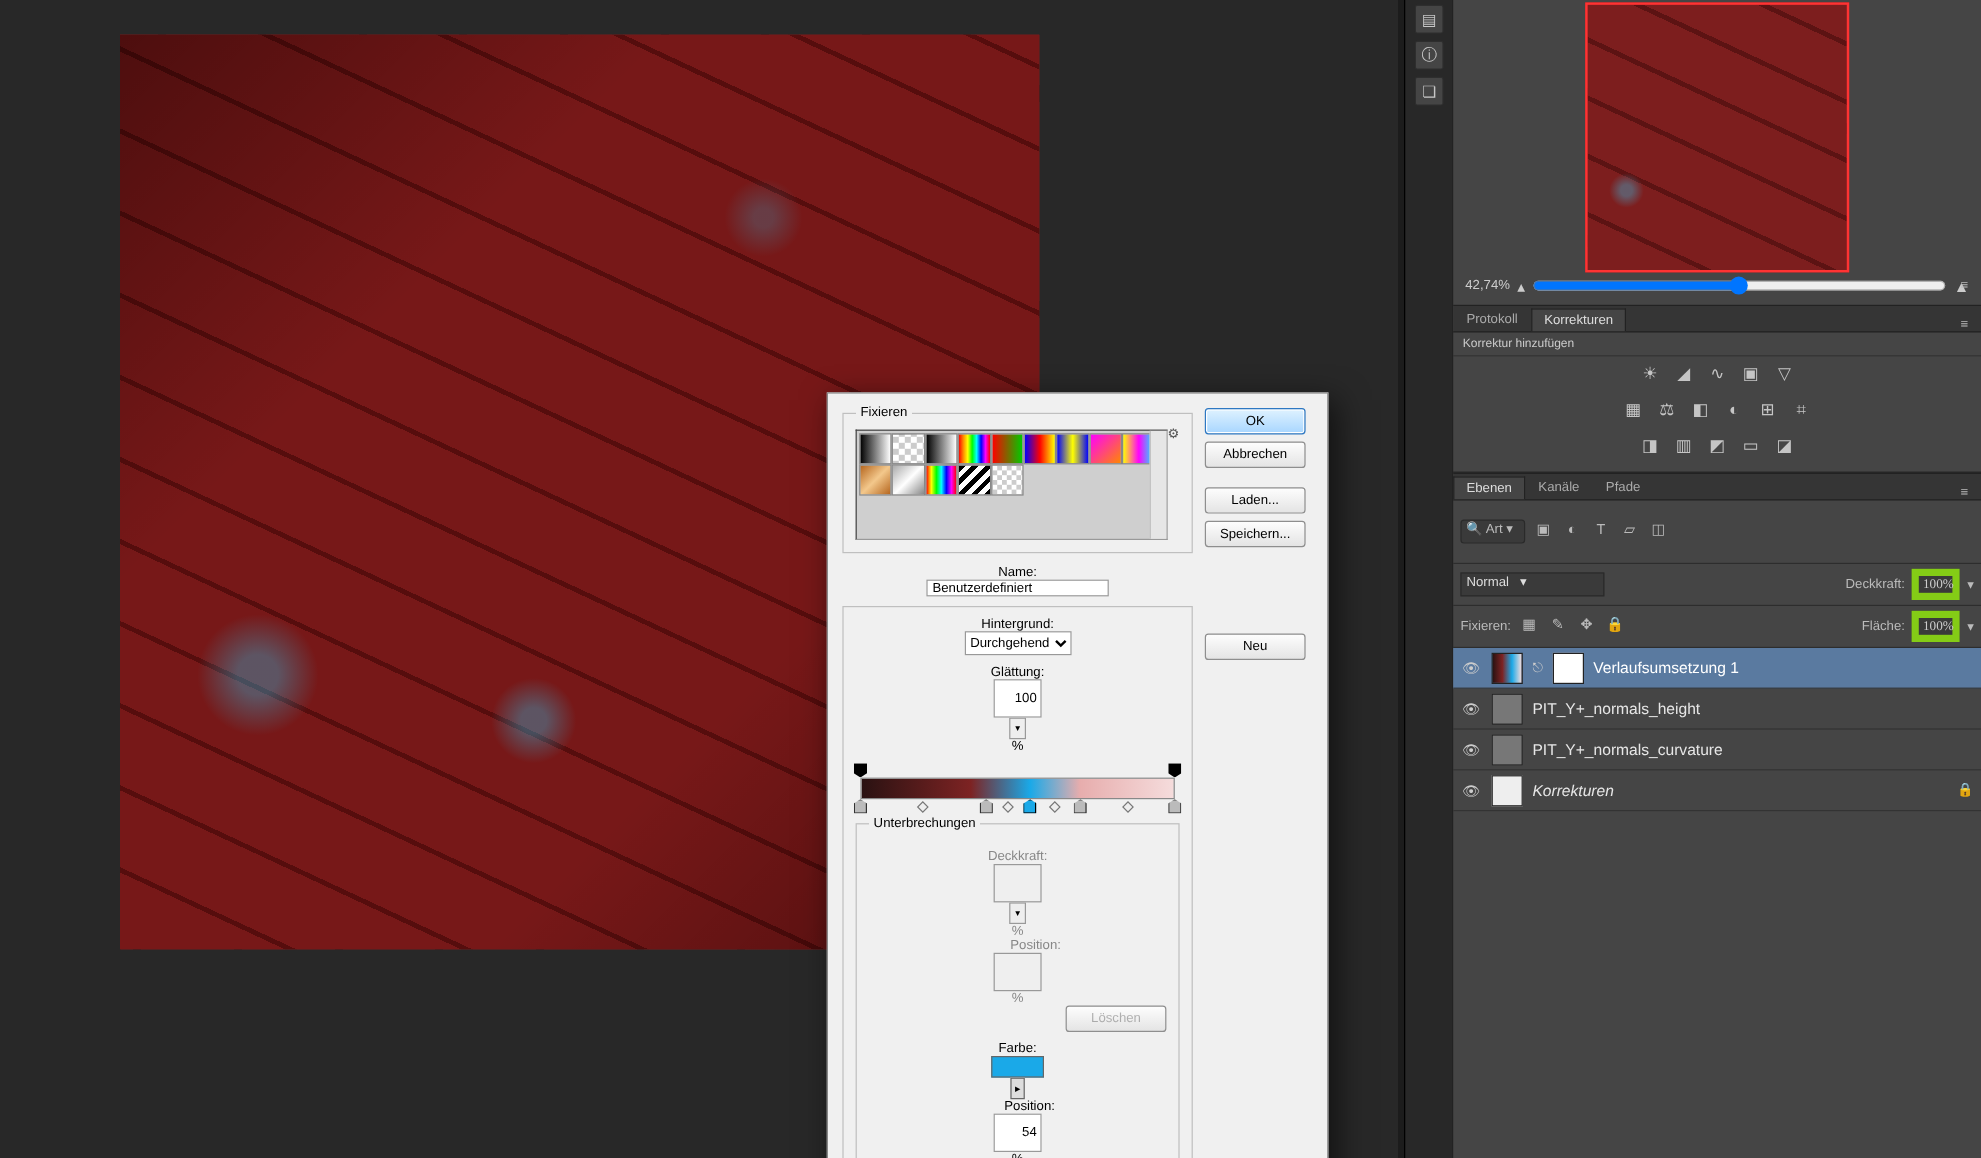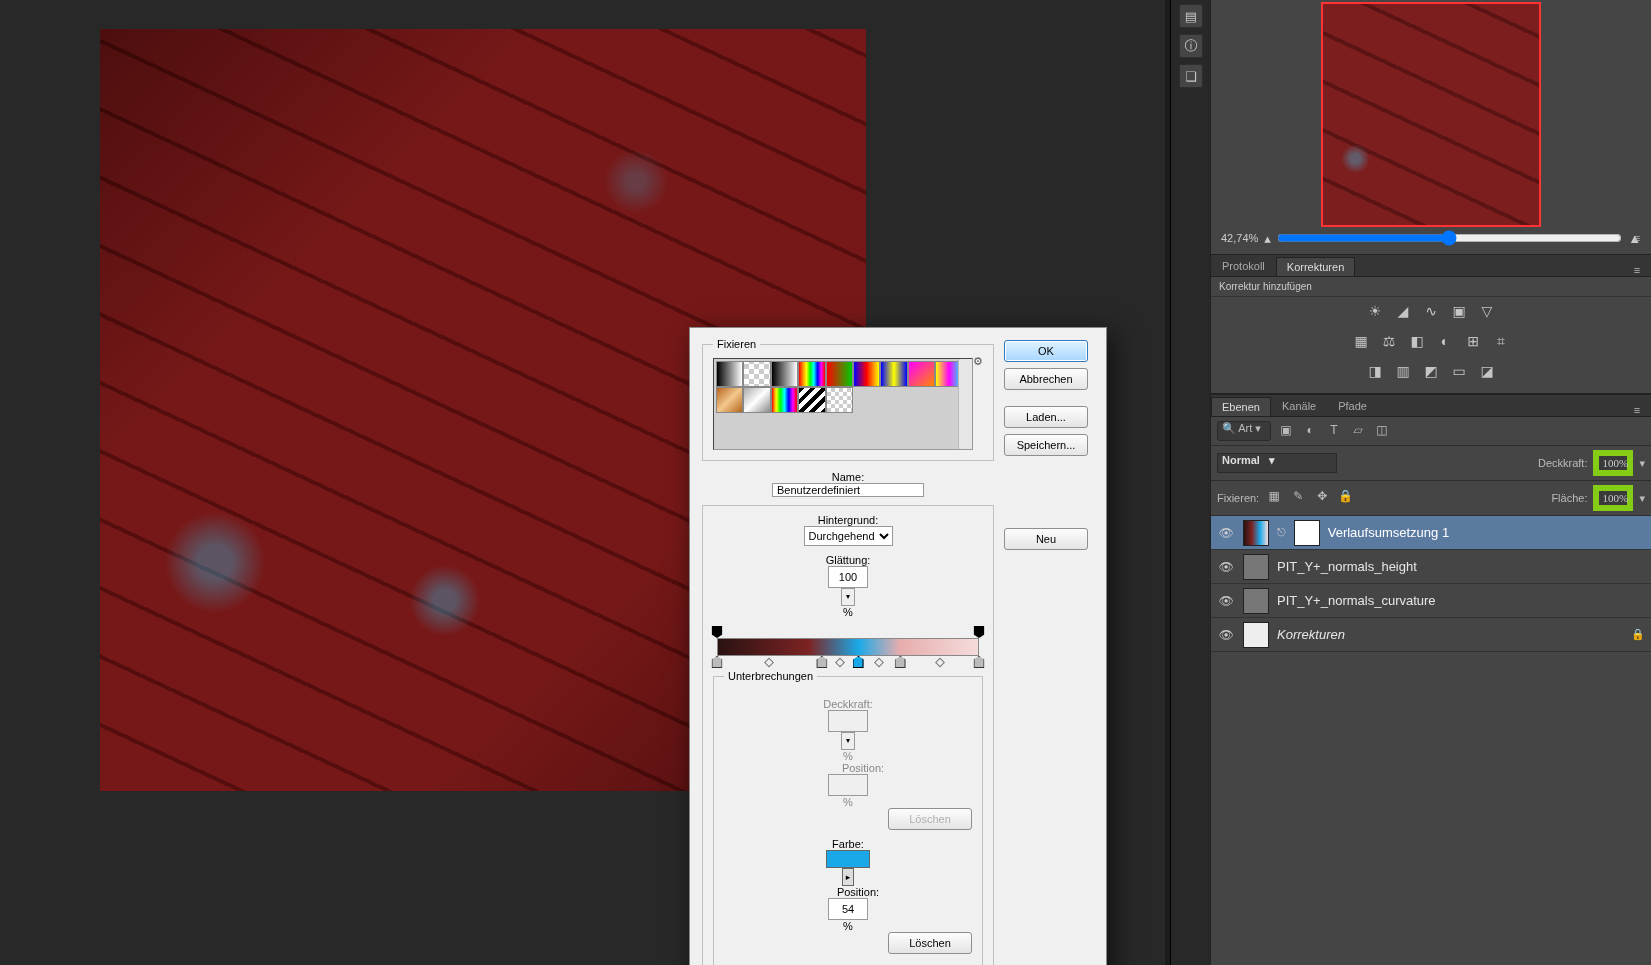--- a/index.html
+++ b/index.html
@@ -42,21 +42,21 @@
   .swatch{ width:27.4px; height:26px; border:1px solid #888; }
   .scrollbar-v{position:absolute; right:0; top:0; bottom:0; width:14px; background:#e6e6e6; border-left:1px solid #bbb;}
   .name-row,.row{ display:flex; align-items:center; gap:0; margin:8px 0;flex-direction:column;}
   .name-row input{ flex:1; height:20px; border:1px solid #999; padding:0 4px; font-size:11px;}
   .psbtn{ height:22px; width:84px; border:1px solid #8e8e8e; background:linear-gradient(#fdfdfd,#e4e4e4);
     border-radius:3px; font-size:11px;}
   .psbtn.primary{ border:1px solid #2e78c2; background:linear-gradient(#dff2ff,#a8d6ff);
     box-shadow: inset 0 0 0 1px #fff;}
   .right{ width:90px; display:flex; flex-direction:column; gap:6px; margin-top:2px;}
   select{ height:20px; font-size:11px; border:1px solid #999; background:#fff;}
-  .num{ width:40px; height:22px; border:1px solid #999; text-align:center; padding:0 3px; font-size:11px;}
+  .num{ width:40px; height:32px; border:1px solid #999; text-align:right; padding:0 3px; font-size:11px;}
   .spinbtn{ width:14px; height:18px; border:1px solid #999; background:#eee; font-size:8px; line-height:8px;
     display:inline-flex; align-items:center; justify-content:center;}
 
   
   .gradbar-wrap{ position:relative; height:42px; margin:6px 0 2px 0;}
   .opac-stops{ position:absolute; top:0; left:4px; right:4px; height:12px;}
   .cstop, .ostop{ position:absolute; width:11px; height:12px; transform:translateX(-50%);}
   .ostop{ background:#000; clip-path: polygon(0 0,100% 0,100% 70%,50% 100%,0 70%);}
   .gradbar{ position:absolute; top:12px; left:4px; right:4px; height:18px; border:1px solid #888;
     background: linear-gradient(90deg,#2a1212 0%, #7d2323 35%, #1aa9e8 54%, #e7adad 70%, #f5dcdc 100%);}
@@ -92,25 +92,25 @@
   
   .tabbar{ display:flex; background:#353535; border-bottom:1px solid #222; height:22px; align-items:flex-end;}
   .ptab{ padding:3px 10px; color:#aaa; border:1px solid transparent;}
   .ptab.active{ background:#454545; color:#ddd; border:1px solid #222; border-bottom:none;}
   .paneltitle{ padding:4px 8px; color:#ccc; font-size:10px; border-bottom:1px solid #333;}
   .adjgrid{ display:flex; justify-content:center; gap:8px; padding:6px 0;}
   .adjicon{ width:20px; height:18px; color:#c5c5c5; font-size:14px; text-align:center;}
 
   
   .layers{ border-top:1px solid #222;}
-  .lcontrols{ display:flex; align-items:flex-end; gap:6px; padding:4px 6px; border-bottom:1px solid #2d2d2d;}
+  .lcontrols{ display:flex; align-items:center; gap:6px; padding:16px 6px; border-bottom:1px solid #2d2d2d;}
   .lsearch{ flex:0 0 54px; height:20px; background:#3a3a3a; border:1px solid #2a2a2a; border-radius:3px; padding:0 4px; color:#bbb;}
   .miniicon{ width:18px; height:18px; color:#bbb; text-align:center; font-size:12px;}
   .lrow2{ display:flex; align-items:center; gap:6px; padding:4px 6px; border-bottom:1px solid #2d2d2d;}
-  .blend{ height:20px; background:#3a3a3a; border:1px solid #2a2a2a; color:#ddd; padding:0 4px; width:120px;font-weight:bold;}
+  .blend{ height:20px; background:#3a3a3a; border:1px solid #2a2a2a; color:#ddd; padding:0 4px; width:120px;}
   .opac{ margin-left:auto; color:#bbb;}
   .opacval{ width:40px; text-align:right; color:#ccc; background:#3a3a3a; border:6px solid #84cc16; padding:1px 3px;font-family:Liberation Serif, serif;}
   .lockrow{ display:flex; align-items:center; gap:6px; padding:4px 6px; border-bottom:1px solid #2d2d2d; color:#bbb;}
   .layer{ display:flex; align-items:center; gap:8px; height:34px; padding:0 6px; border-bottom:1px solid #333;}
   .layer.sel{ background:#5a7aa0;}
   .eye{ width:18px; text-align:center; font-size:12px;}
   .lthumb{ width:26px; height:26px; border:1px solid #222; background:#888;}
   .lthumb.grad{ background: linear-gradient(90deg,#2a1212,#7d2323,#1aa9e8,#f5dcdc);}
   .lmask{ width:26px; height:26px; border:1px solid #222; background:#fff;}
   .lname{ color:#e6e6e6; font-size:13px;}

